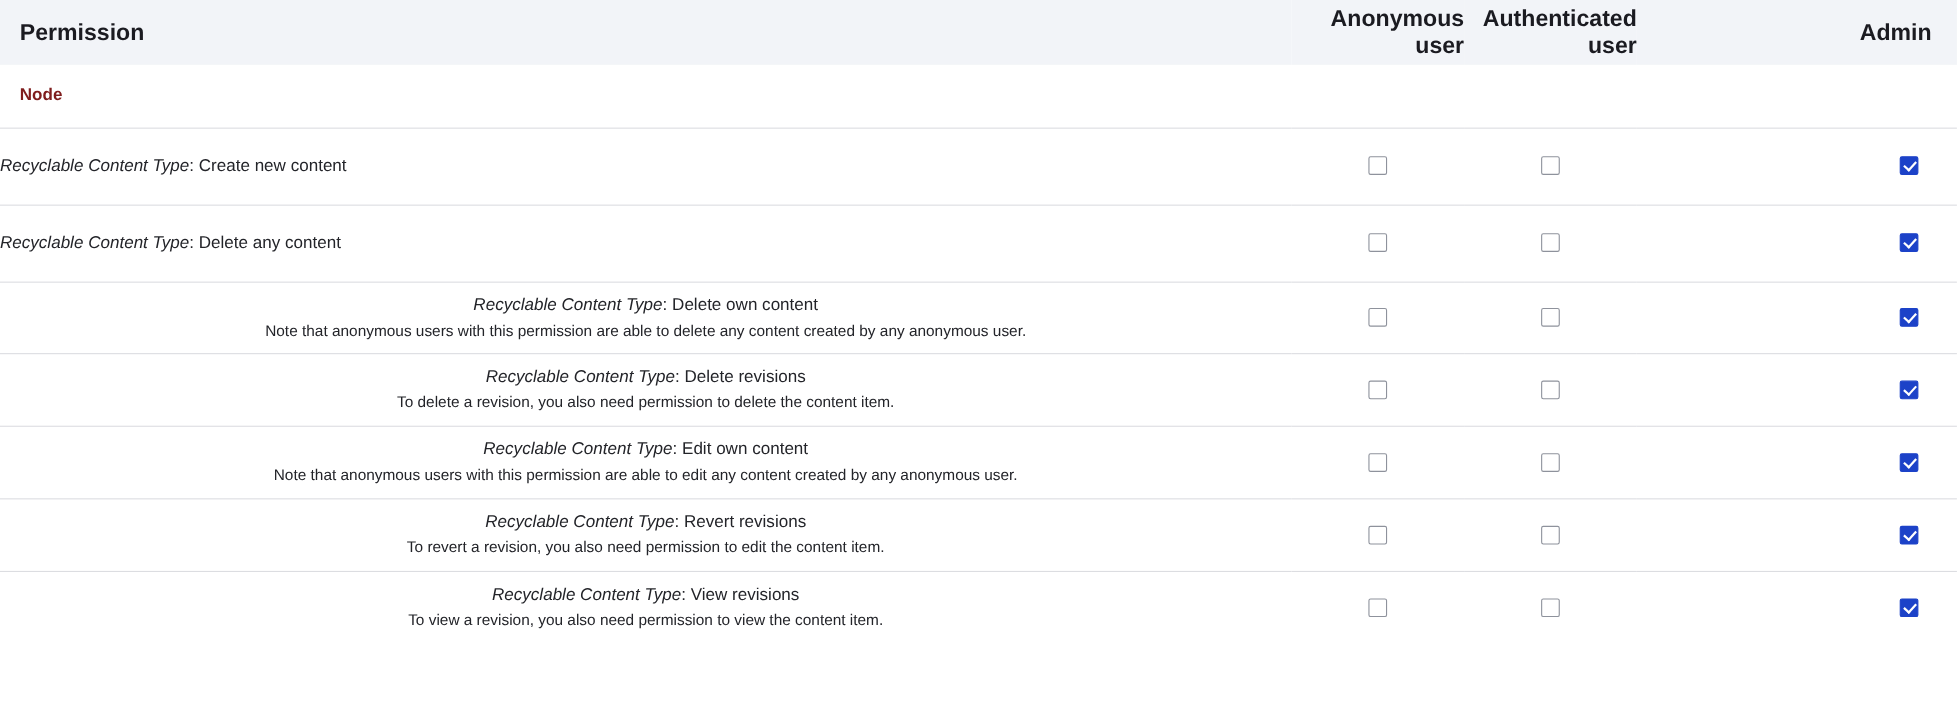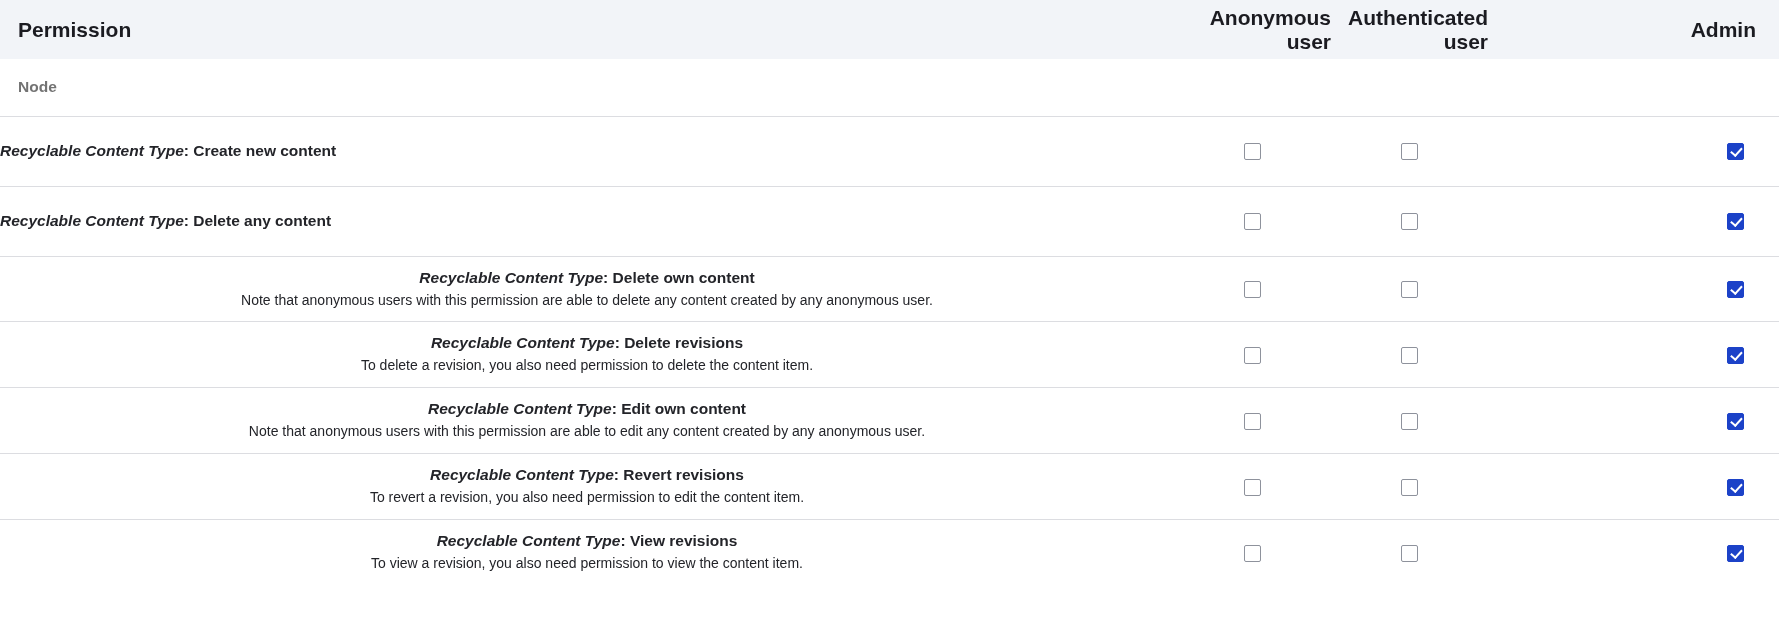--- a/index.html
+++ b/index.html
@@ -53,21 +53,21 @@
     padding-right: 23px;
   }
 
   
   tr.section-row td {
     padding: 0 0 0 18px;
     height: 57px;
     vertical-align: middle;
     font-weight: bold;
     font-size: 15.5px;
-    color: #737373;
+    color: #7f1d1d;
     border: none;
     background: #ffffff;
     margin-left: 20px;
   }
 
   
   tr.perm-row td {
     border-top: 1px solid #dcdde1;
     background: #ffffff;
     vertical-align: middle;
@@ -84,21 +84,20 @@
   }
   tr.perm-row.one-line td.perm-cell {
     padding-top: 23px;
     padding-bottom: 24px;
   }
   .perm-title {
     display: block;
     white-space: nowrap;
     color: #232429;
     font-size: 15.5px;
-    font-weight: bold;
   }
   .perm-title .prefix {
     font-style: italic;
   }
   .perm-desc {
     display: block;
     color: #232429;
     font-size: 14px;
     margin-top: 2px;
     white-space: nowrap;

